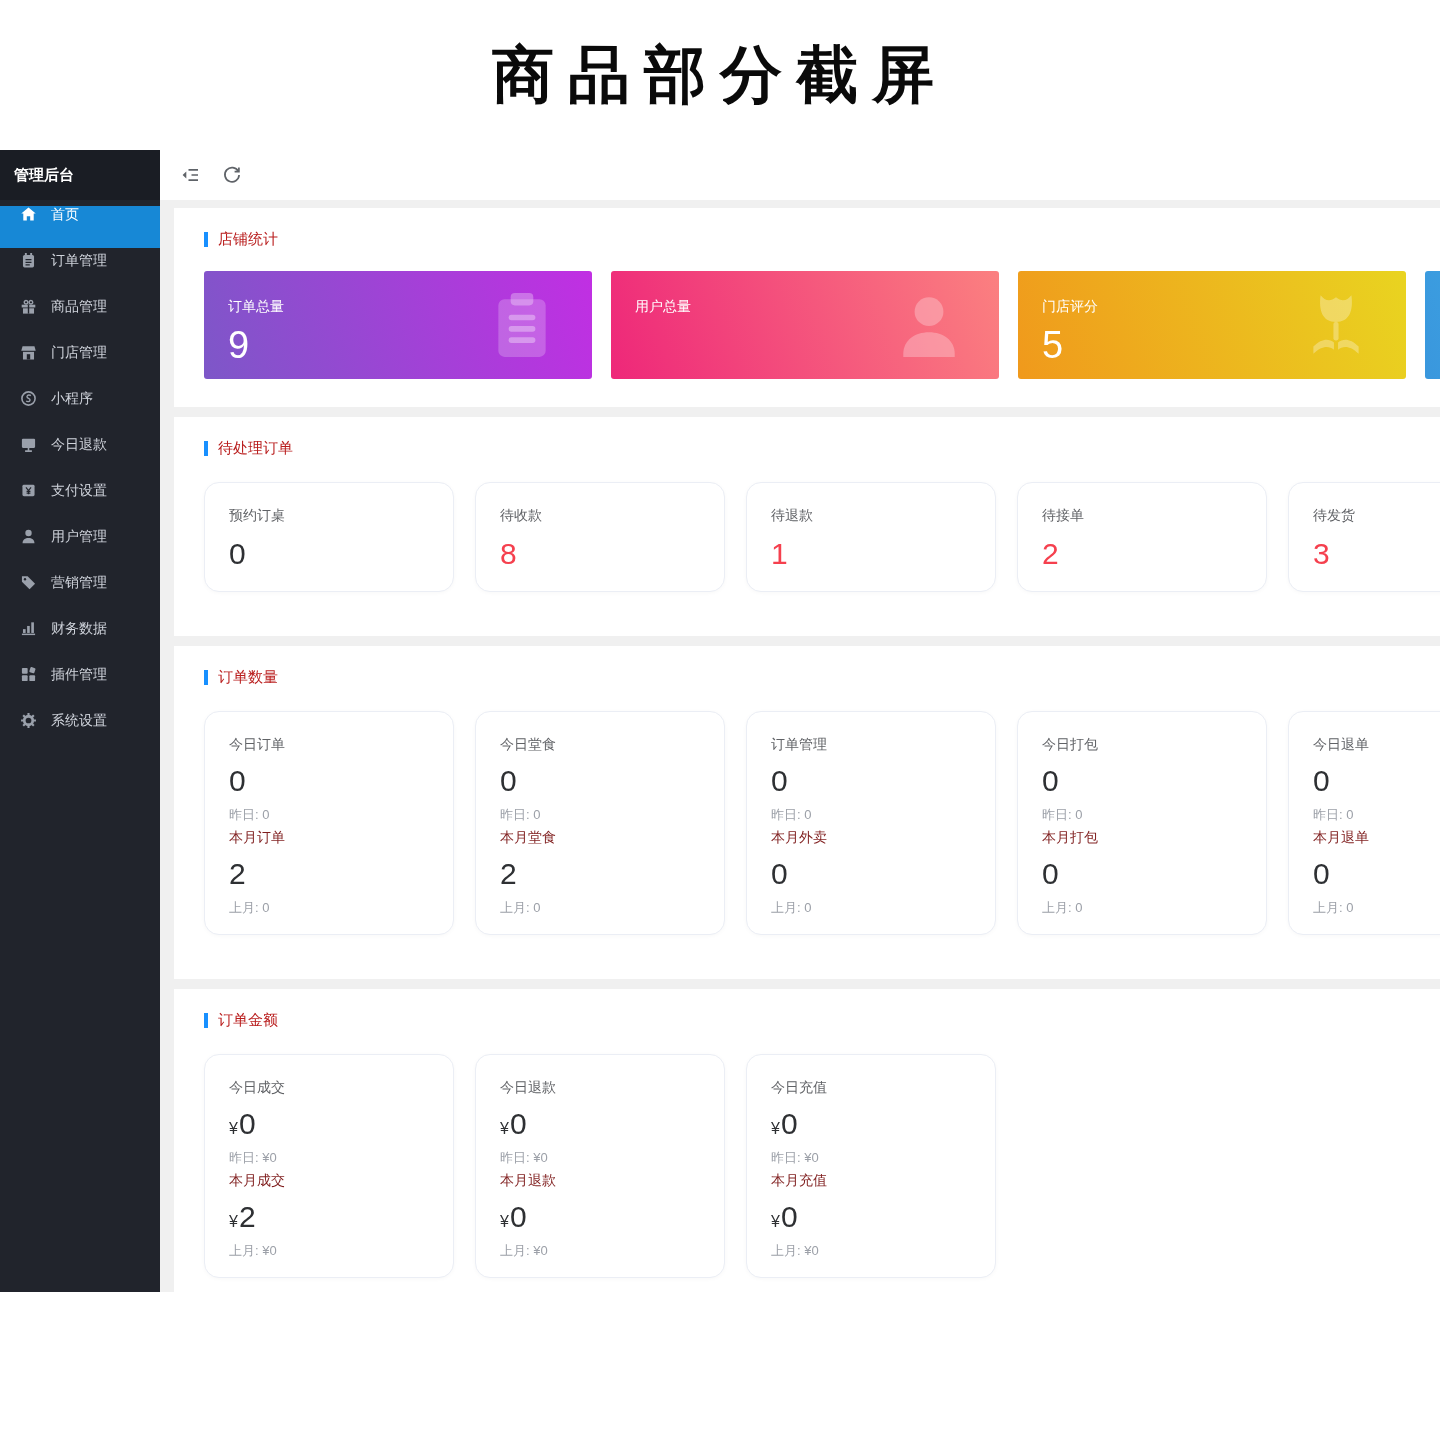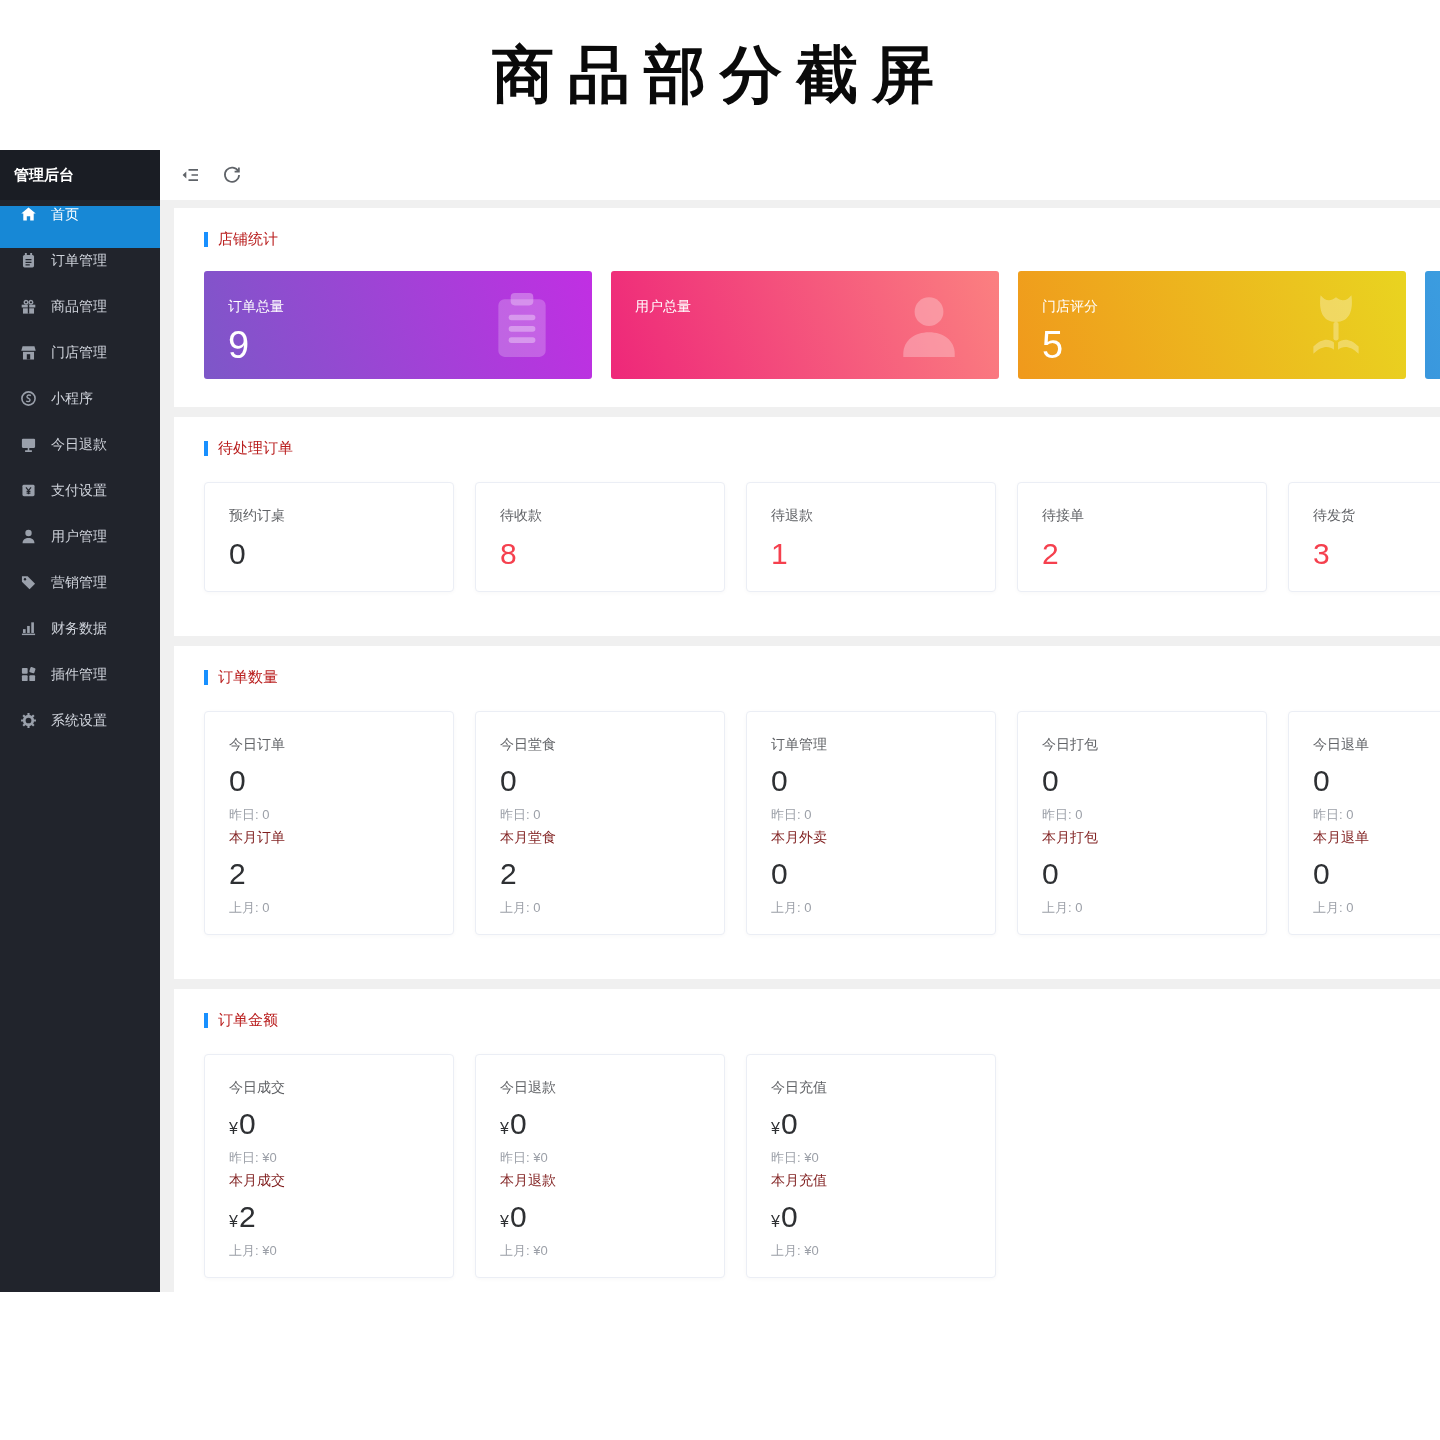--- a/index.html
+++ b/index.html
@@ -55,21 +55,21 @@
   .grad-card.g3 { background:linear-gradient(70deg,#f0991c,#e9d420); }
   .grad-card.g4 { background:linear-gradient(70deg,#3a97dd,#42c2f2); }
   .grad-label { font-size:14px; }
   .grad-value { font-size:38px; line-height:1; margin-top:10px; font-weight:400; }
   .grad-ico { position:absolute; right:34px; top:50%; transform:translateY(-50%); width:72px; height:72px; }
   .grad-ico svg { width:100%; height:100%; }
   
   .card-row { display:flex; gap:21px; margin-top:24px; }
   .stat-card {
     width:250px; flex:none; background:#fff; border:1px solid #ebeef5;
-    border-radius:4px; padding:24px 0 0 24px; box-shadow:0 1px 4px rgba(0,0,0,.03);
+    border-radius:15px; padding:24px 0 0 24px; box-shadow:0 1px 4px rgba(0,0,0,.03);
   }
   .stat-card.short { height:110px; }
   .stat-card.tallc { height:224px; }
   .p-label { font-size:14px; color:#606266; }
   .p-value { font-size:30px; line-height:1; color:#2e3033; margin-top:14px; font-weight:400; }
   .p-value.red { color:#f5404e; }
   .sub { font-size:13px; color:#9ca0a8; margin-top:10px; }
   .lbl2 { font-size:14px; color:#7f1d1d; margin-top:5px; }
   .val2 { font-size:30px; line-height:1; color:#2e3033; margin-top:12px; font-weight:400; }
   .cur { font-size:16px; margin-right:1px; }

